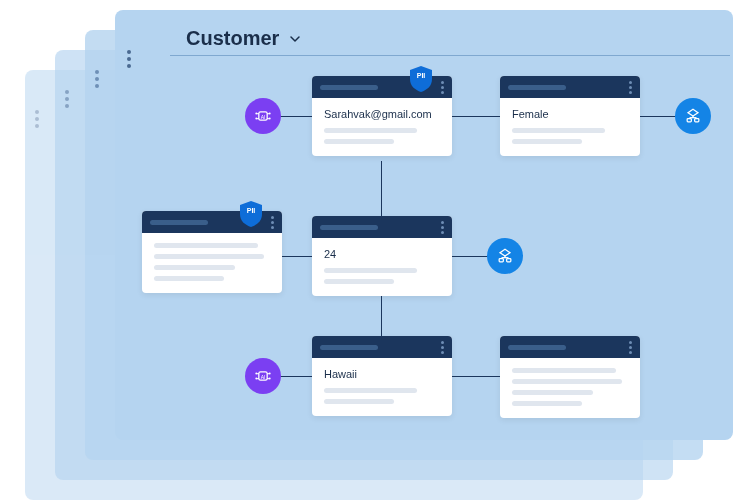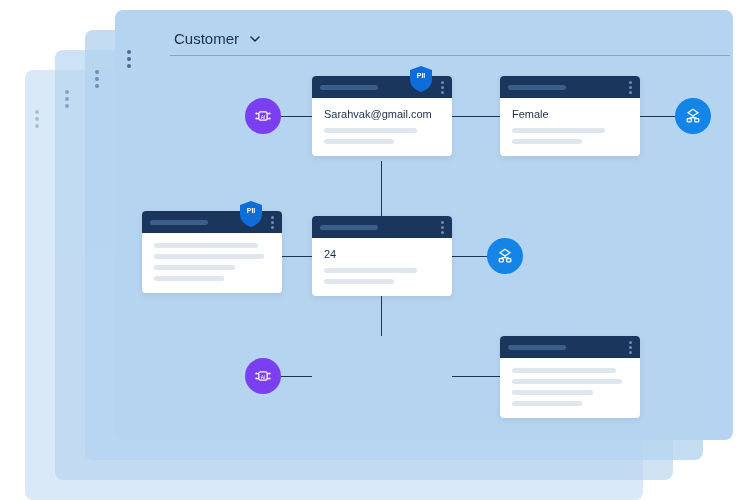--- a/index.html
+++ b/index.html
@@ -56,24 +56,24 @@
       position: absolute;
       left: 55px;
       top: 12px;
       width: 560px;
       height: 34px;
       display: flex;
       align-items: center;
       border-bottom: 1px solid #7fa8d0;
     }
     .header-title {
-      font-size: 15px;
+      font-size: 20px;
       color: #1a2e4a;
-      font-weight: 400;
-      margin-left: 4px;
+      font-weight: 700;
+      margin-left: 16px;
     }
     .chevron {
       margin-left: 10px;
       width: 12px;
       height: 12px;
       display: flex;
       align-items: center;
       justify-content: center;
     }
     .chevron svg { width: 12px; height: 12px; }
@@ -352,20 +352,35 @@
           <circle cx="4" cy="15" r="1.2" fill="#fff" stroke="none"></circle>
         <circle cx="20" cy="9" r="1.2" fill="#fff" stroke="none"></circle>
           <circle cx="20" cy="15" r="1.2" fill="#fff" stroke="none"></circle>
         <line x1="5" y1="9" x2="7" y2="9"></line>
           <line x1="5" y1="15" x2="7" y2="15"></line>
         <line x1="17" y1="9" x2="19" y2="9"></line>
           <line x1="17" y1="15" x2="19" y2="15"></line>
       </svg>
     </div>
 
+    <div class="card" style="left:197px; top:280px;">
+      <div class="card-header">
+        <div class="card-header-bar"></div>
+        <div class="card-menu">
+            <span></span>
+            <span></span>
+            <span></span>
+          </div>
+      </div>
+      <div class="card-body">
+        <div class="card-label">Hawaii</div>
+        <div class="placeholder-line" style="width:80%;"></div>
+        <div class="placeholder-line" style="width:60%;"></div>
+      </div>
+    </div>
 
     <div class="card" style="left:385px; top:280px;">
       <div class="card-header">
         <div class="card-header-bar"></div>
         <div class="card-menu">
             <span></span>
             <span></span>
             <span></span>
           </div>
       </div>

